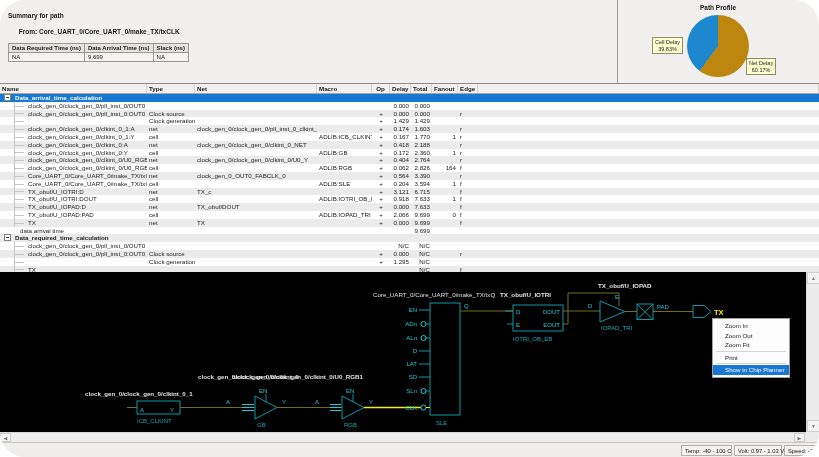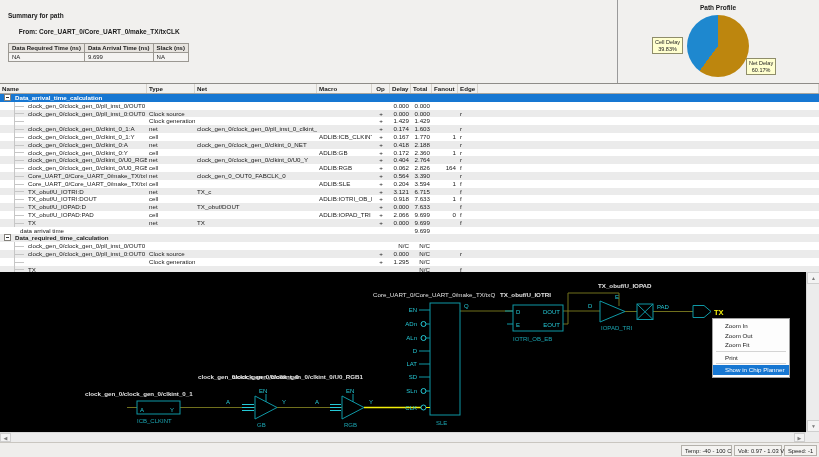--- a/index.html
+++ b/index.html
@@ -1,17 +1,17 @@
 <!DOCTYPE html>
 <html><head>
 <meta charset="utf-8">
 <style>
   html,body{margin:0;padding:0;}
   #app{position:relative;width:819px;height:457px;background:#f1f0ee;overflow:hidden;
-       font-family:"Liberation Sans",sans-serif;color:#1a1a1a;}
+       font-family:"Liberation Sans",sans-serif;color:#1a1a1a;border-radius:25px;}
   
   .top{position:absolute;left:0;top:0;width:819px;height:84px;background:#f1f0ee;border-bottom:1px solid #8e8c88;box-sizing:border-box;}
   .sum-title{position:absolute;left:8px;top:12px;font-size:6.5px;font-weight:bold;line-height:8px;white-space:pre;}
   .sum-table{position:absolute;left:8px;top:43px;border-collapse:collapse;}
   .sum-table td{border:1px solid #9b9892;font-size:6px;padding:1px 3px;height:8px;box-sizing:border-box;white-space:nowrap;}
   .sum-table .h{background:#e7e4df;font-weight:bold;}
   .sum-table .v{background:#f4f3f1;}
   .vdivider{position:absolute;left:617px;top:0;width:1px;height:83px;background:#9a9a9a;}
   .pie-title{position:absolute;left:657px;top:4px;width:122px;text-align:center;font-size:6.5px;font-weight:bold;}
   .pie{position:absolute;left:687px;top:15px;width:62px;height:62px;border-radius:50%;}

